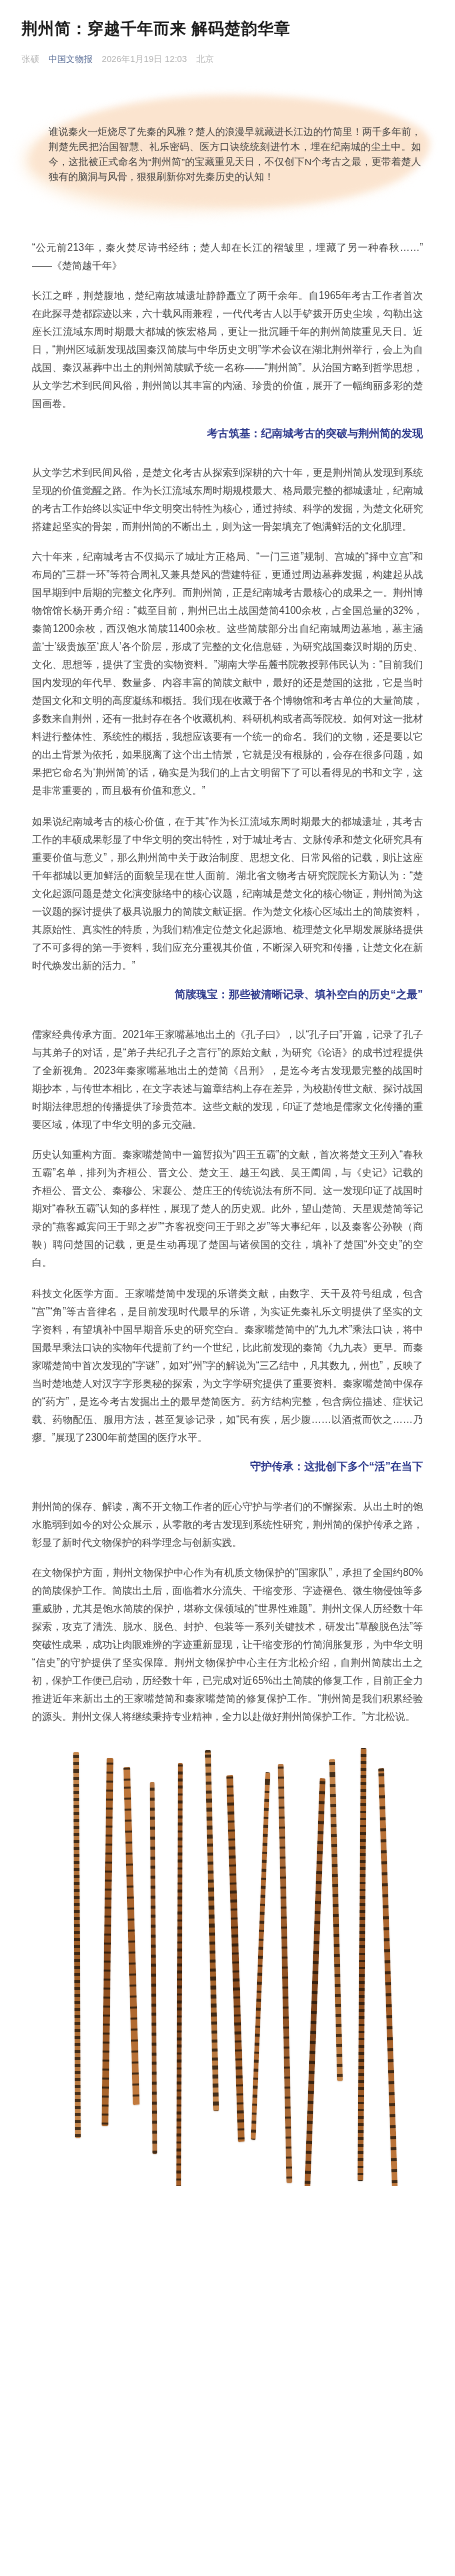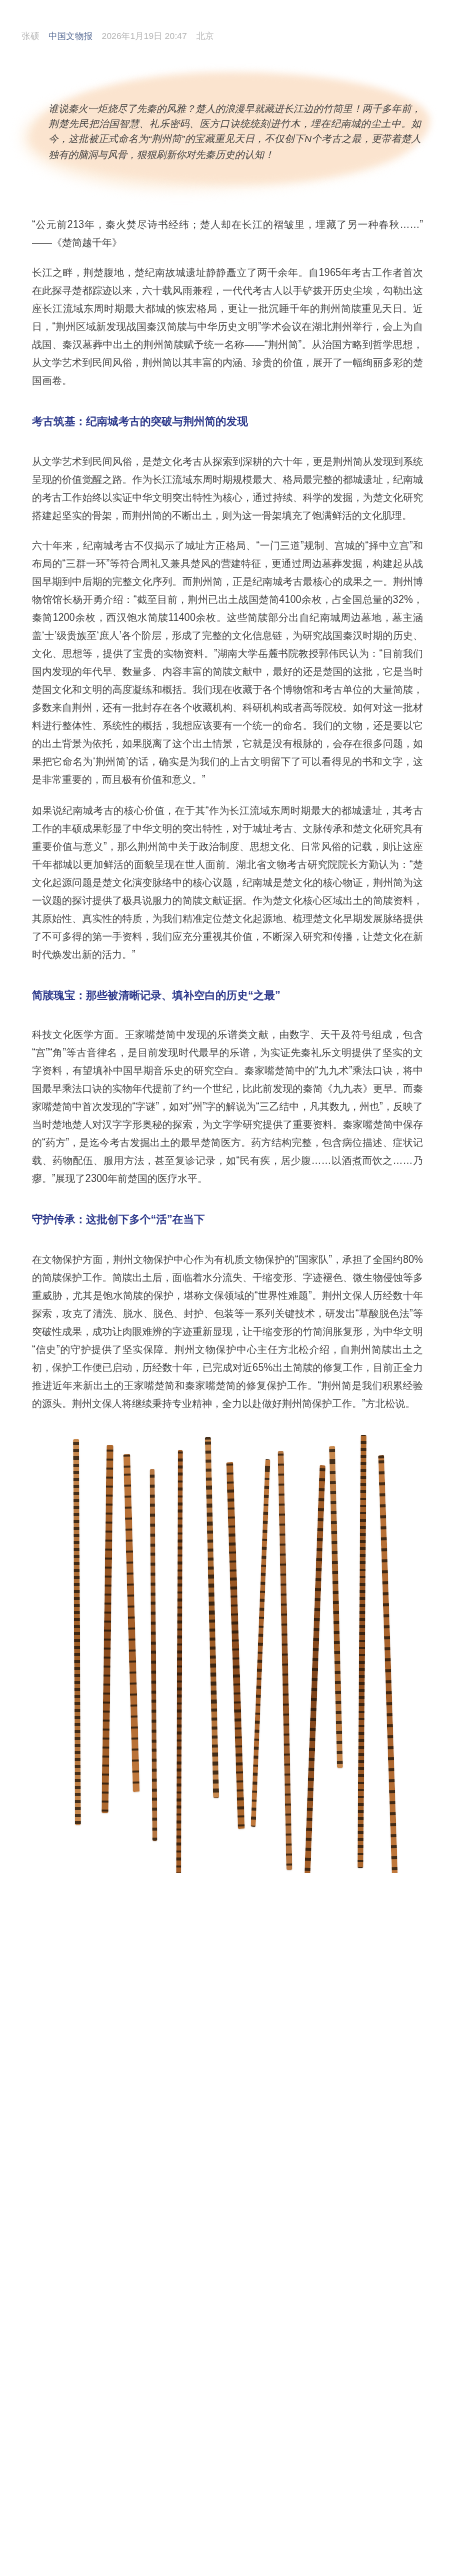--- a/index.html
+++ b/index.html
@@ -5,46 +5,47 @@
   html,body{margin:0;padding:0;background:#ffffff;}
   .page{width:455px;min-height:3298px;margin:0 auto;box-sizing:border-box;
         padding:17.5px 0 7.2px;background:#fff;
         font-family:"Liberation Sans","DejaVu Sans",sans-serif;color:#3f3f3f;}
   
   .header{padding:0 21.6px;}
   .title{font-size:16px;line-height:1.42;color:#1a1a1a;font-weight:700;margin:0;letter-spacing:0.5px;}
   .byline{margin-top:13.4px;font-size:8.8px;color:#b5b5b5;display:flex;gap:9.3px;align-items:flex-end;}
   .byline .source{color:#576b95;cursor:pointer;}
   
-  .intro{position:relative;margin:27px 20.6px 0;font-style:italic;}
+  .intro{position:relative;margin:27px 20.6px 0;}
   .blob-a,.blob-b{position:absolute;z-index:0;}
   .blob-b{inset:15.5px 23px 0 2.1px;background:#fdeedd;border-radius:45% 55% 60% 40%/50% 50% 50% 50%;filter:blur(6.2px);}
   .blob-a{inset:2.1px 4.1px 6.2px 10.3px;background:#fbe4cf;border-radius:50% 50% 46% 54%/60% 44% 56% 40%;filter:blur(3.6px);}
   .intro p{position:relative;z-index:1;font-size:9.8px;line-height:1.56;color:#404040;margin:0;
            padding:31px 13.4px 27px 28px;text-align:justify;}
   
   .content{padding:0 32px;}
   .content p{font-size:10px;line-height:1.8;margin:0 0 12.4px;text-align:justify;}
   .content p.quote{margin-top:27px;}
-  .content h2{font-size:10.8px;line-height:1.35;color:#2e3a8c;font-weight:700;margin:24px 0 24px;}
+  .content h2{font-size:10.8px;line-height:1.35;color:#2e3a8c;font-weight:700;margin:12px 0 24px;text-align:right;}
   
   figure{margin:17.5px 0 0;padding:0;}
   .fig1-box{position:relative;height:443px;background:#fff;overflow:hidden;}
   .slip{position:absolute;border-radius:1.5px;box-shadow:0 0.5px 1px rgba(90,60,30,.25);}
 </style>
 </head>
 <body>
 
 <div class="page">
 
   <header class="header">
+    <h1 class="title">荆州简：穿越千年而来 解码楚韵华章</h1>
     <div class="byline">
       <span>张硕</span>
       <span class="source">中国文物报</span>
-      <span>2026年1月19日 20:47</span>
+      <span>2026年1月19日 12:03</span>
       <span>北京</span>
     </div>
   </header>
 
   <section class="intro">
     <div class="blob-b"></div>
     <div class="blob-a"></div>
     <p>谁说秦火一炬烧尽了先秦的风雅？楚人的浪漫早就藏进长江边的竹简里！两千多年前，荆楚先民把治国智慧、礼乐密码、医方口诀统统刻进竹木，埋在纪南城的尘土中。如今，这批被正式命名为“荆州简”的宝藏重见天日，不仅创下N个考古之最，更带着楚人独有的脑洞与风骨，狠狠刷新你对先秦历史的认知！</p>
   </section>
 
@@ -52,23 +53,26 @@
 
     <p class="quote">“公元前213年，秦火焚尽诗书经纬；楚人却在长江的褶皱里，埋藏了另一种春秋……”——《楚简越千年》</p>
     <p>长江之畔，荆楚腹地，楚纪南故城遗址静静矗立了两千余年。自1965年考古工作者首次在此探寻楚都踪迹以来，六十载风雨兼程，一代代考古人以手铲拨开历史尘埃，勾勒出这座长江流域东周时期最大都城的恢宏格局，更让一批沉睡千年的荆州简牍重见天日。近日，“荆州区域新发现战国秦汉简牍与中华历史文明”学术会议在湖北荆州举行，会上为自战国、秦汉墓葬中出土的荆州简牍赋予统一名称——“荆州简”。从治国方略到哲学思想，从文学艺术到民间风俗，荆州简以其丰富的内涵、珍贵的价值，展开了一幅绚丽多彩的楚国画卷。</p>
 
     <h2>考古筑基：纪南城考古的突破与荆州简的发现</h2>
     <p>从文学艺术到民间风俗，是楚文化考古从探索到深耕的六十年，更是荆州简从发现到系统呈现的价值觉醒之路。作为长江流域东周时期规模最大、格局最完整的都城遗址，纪南城的考古工作始终以实证中华文明突出特性为核心，通过持续、科学的发掘，为楚文化研究搭建起坚实的骨架，而荆州简的不断出土，则为这一骨架填充了饱满鲜活的文化肌理。</p>
     <p>六十年来，纪南城考古不仅揭示了城址方正格局、“一门三道”规制、宫城的“择中立宫”和布局的“三群一环”等符合周礼又兼具楚风的营建特征，更通过周边墓葬发掘，构建起从战国早期到中后期的完整文化序列。而荆州简，正是纪南城考古最核心的成果之一。荆州博物馆馆长杨开勇介绍：“截至目前，荆州已出土战国楚简4100余枚，占全国总量的32%，秦简1200余枚，西汉饱水简牍11400余枚。这些简牍部分出自纪南城周边墓地，墓主涵盖‘士’级贵族至‘庶人’各个阶层，形成了完整的文化信息链，为研究战国秦汉时期的历史、文化、思想等，提供了宝贵的实物资料。”湖南大学岳麓书院教授郭伟民认为：“目前我们国内发现的年代早、数量多、内容丰富的简牍文献中，最好的还是楚国的这批，它是当时楚国文化和文明的高度凝练和概括。我们现在收藏于各个博物馆和考古单位的大量简牍，多数来自荆州，还有一批封存在各个收藏机构、科研机构或者高等院校。如何对这一批材料进行整体性、系统性的概括，我想应该要有一个统一的命名。我们的文物，还是要以它的出土背景为依托，如果脱离了这个出土情景，它就是没有根脉的，会存在很多问题，如果把它命名为‘荆州简’的话，确实是为我们的上古文明留下了可以看得见的书和文字，这是非常重要的，而且极有价值和意义。”</p>
     <p>如果说纪南城考古的核心价值，在于其“作为长江流域东周时期最大的都城遗址，其考古工作的丰硕成果彰显了中华文明的突出特性，对于城址考古、文脉传承和楚文化研究具有重要价值与意义”，那么荆州简中关于政治制度、思想文化、日常风俗的记载，则让这座千年都城以更加鲜活的面貌呈现在世人面前。湖北省文物考古研究院院长方勤认为：“楚文化起源问题是楚文化演变脉络中的核心议题，纪南城是楚文化的核心物证，荆州简为这一议题的探讨提供了极具说服力的简牍文献证据。作为楚文化核心区域出土的简牍资料，其原始性、真实性的特质，为我们精准定位楚文化起源地、梳理楚文化早期发展脉络提供了不可多得的第一手资料，我们应充分重视其价值，不断深入研究和传播，让楚文化在新时代焕发出新的活力。”</p>
 
     <h2>简牍瑰宝：那些被清晰记录、填补空白的历史“之最”</h2>
+    <p>儒家经典传承方面。2021年王家嘴墓地出土的《孔子曰》，以“孔子曰”开篇，记录了孔子与其弟子的对话，是“弟子共纪孔子之言行”的原始文献，为研究《论语》的成书过程提供了全新视角。2023年秦家嘴墓地出土的楚简《吕刑》，是迄今考古发现最完整的战国时期抄本，与传世本相比，在文字表述与篇章结构上存在差异，为校勘传世文献、探讨战国时期法律思想的传播提供了珍贵范本。这些文献的发现，印证了楚地是儒家文化传播的重要区域，体现了中华文明的多元交融。</p>
+    <p>历史认知重构方面。秦家嘴楚简中一篇暂拟为“四王五霸”的文献，首次将楚文王列入“春秋五霸”名单，排列为齐桓公、晋文公、楚文王、越王勾践、吴王阖闾，与《史记》记载的齐桓公、晋文公、秦穆公、宋襄公、楚庄王的传统说法有所不同。这一发现印证了战国时期对“春秋五霸”认知的多样性，展现了楚人的历史观。此外，望山楚简、天星观楚简等记录的“燕客臧宾问王于郢之岁”“齐客祝窔问王于郢之岁”等大事纪年，以及秦客公孙鞅（商鞅）聘问楚国的记载，更是生动再现了楚国与诸侯国的交往，填补了楚国“外交史”的空白。</p>
     <p>科技文化医学方面。王家嘴楚简中发现的乐谱类文献，由数字、天干及符号组成，包含“宫”“角”等古音律名，是目前发现时代最早的乐谱，为实证先秦礼乐文明提供了坚实的文字资料，有望填补中国早期音乐史的研究空白。秦家嘴楚简中的“九九术”乘法口诀，将中国最早乘法口诀的实物年代提前了约一个世纪，比此前发现的秦简《九九表》更早。而秦家嘴楚简中首次发现的“字谜”，如对“州”字的解说为“三乙结中，凡其数九，州也”，反映了当时楚地楚人对汉字字形奥秘的探索，为文字学研究提供了重要资料。秦家嘴楚简中保存的“药方”，是迄今考古发掘出土的最早楚简医方。药方结构完整，包含病位描述、症状记载、药物配伍、服用方法，甚至复诊记录，如“民有疾，居少腹……以酒煮而饮之……乃瘳。”展现了2300年前楚国的医疗水平。</p>
 
     <h2>守护传承：这批创下多个“活”在当下</h2>
+    <p>荆州简的保存、解读，离不开文物工作者的匠心守护与学者们的不懈探索。从出土时的饱水脆弱到如今的对公众展示，从零散的考古发现到系统性研究，荆州简的保护传承之路，彰显了新时代文物保护的科学理念与创新实践。</p>
     <p>在文物保护方面，荆州文物保护中心作为有机质文物保护的“国家队”，承担了全国约80%的简牍保护工作。简牍出土后，面临着水分流失、干缩变形、字迹褪色、微生物侵蚀等多重威胁，尤其是饱水简牍的保护，堪称文保领域的“世界性难题”。荆州文保人历经数十年探索，攻克了清洗、脱水、脱色、封护、包装等一系列关键技术，研发出“草酸脱色法”等突破性成果，成功让肉眼难辨的字迹重新显现，让干缩变形的竹简润胀复形，为中华文明“信史”的守护提供了坚实保障。荆州文物保护中心主任方北松介绍，自荆州简牍出土之初，保护工作便已启动，历经数十年，已完成对近65%出土简牍的修复工作，目前正全力推进近年来新出土的王家嘴楚简和秦家嘴楚简的修复保护工作。“荆州简是我们积累经验的源头。荆州文保人将继续秉持专业精神，全力以赴做好荆州简保护工作。”方北松说。</p>
 
     <figure>
       <div class="fig1-box slips">
           <div class="slip" style="left: 42px; top: 8.3px; width: 6.2px; height: 386px; transform: rotate(-0.28deg); background-image: repeating-linear-gradient(rgba(32, 22, 12, 0.78) 0px, rgba(32, 22, 12, 0.78) 2.8px, rgba(0, 0, 0, 0) 2.8px, rgba(0, 0, 0, 0) 7px), linear-gradient(rgb(201, 138, 79), rgb(156, 90, 34) 55%, rgb(201, 138, 79)); background-position: 0px 18px, 0px 0px;"></div>
           <div class="slip" style="left: 72px; top: 14.4px; width: 6.5px; height: 368px; transform: rotate(0.79deg); background-image: repeating-linear-gradient(rgba(32, 22, 12, 0.78) 0px, rgba(32, 22, 12, 0.78) 2.2px, rgba(0, 0, 0, 0) 2.2px, rgba(0, 0, 0, 0) 9px), linear-gradient(rgb(176, 106, 46), rgb(138, 74, 28) 55%, rgb(176, 106, 46)); background-position: 0px 4.6px, 0px 0px;"></div>
           <div class="slip" style="left: 96px; top: 24px; width: 6.7px; height: 338px; transform: rotate(-1.62deg); background-image: repeating-linear-gradient(rgba(32, 22, 12, 0.78) 0px, rgba(32, 22, 12, 0.78) 2.2px, rgba(0, 0, 0, 0) 2.2px, rgba(0, 0, 0, 0) 11px), linear-gradient(rgb(194, 122, 61), rgb(163, 93, 39) 55%, rgb(194, 122, 61)); background-position: 0px 19.6px, 0px 0px;"></div>
           <div class="slip" style="left: 119px; top: 39px; width: 5px; height: 372px; transform: rotate(-0.4deg); background-image: repeating-linear-gradient(rgba(32, 22, 12, 0.78) 0px, rgba(32, 22, 12, 0.78) 2.9px, rgba(0, 0, 0, 0) 2.9px, rgba(0, 0, 0, 0) 9.8px), linear-gradient(rgb(185, 122, 69), rgb(143, 79, 31) 55%, rgb(185, 122, 69)); background-position: 0px 5.7px, 0px 0px;"></div>
           <div class="slip" style="left: 145px; top: 20px; width: 5.2px; height: 436px; transform: rotate(0.24deg); background-image: repeating-linear-gradient(rgba(32, 22, 12, 0.78) 0px, rgba(32, 22, 12, 0.78) 2.6px, rgba(0, 0, 0, 0) 2.6px, rgba(0, 0, 0, 0) 7.4px), linear-gradient(rgb(169, 98, 42), rgb(125, 67, 26) 55%, rgb(169, 98, 42)); background-position: 0px 15.5px, 0px 0px;"></div>
           <div class="slip" style="left: 177px; top: 7px; width: 5.7px; height: 361px; transform: rotate(-1.31deg); background-image: repeating-linear-gradient(rgba(32, 22, 12, 0.78) 0px, rgba(32, 22, 12, 0.78) 3.5px, rgba(0, 0, 0, 0) 3.5px, rgba(0, 0, 0, 0) 8.9px), linear-gradient(rgb(201, 138, 79), rgb(156, 90, 34) 55%, rgb(201, 138, 79)); background-position: 0px 4.6px, 0px 0px;"></div>

